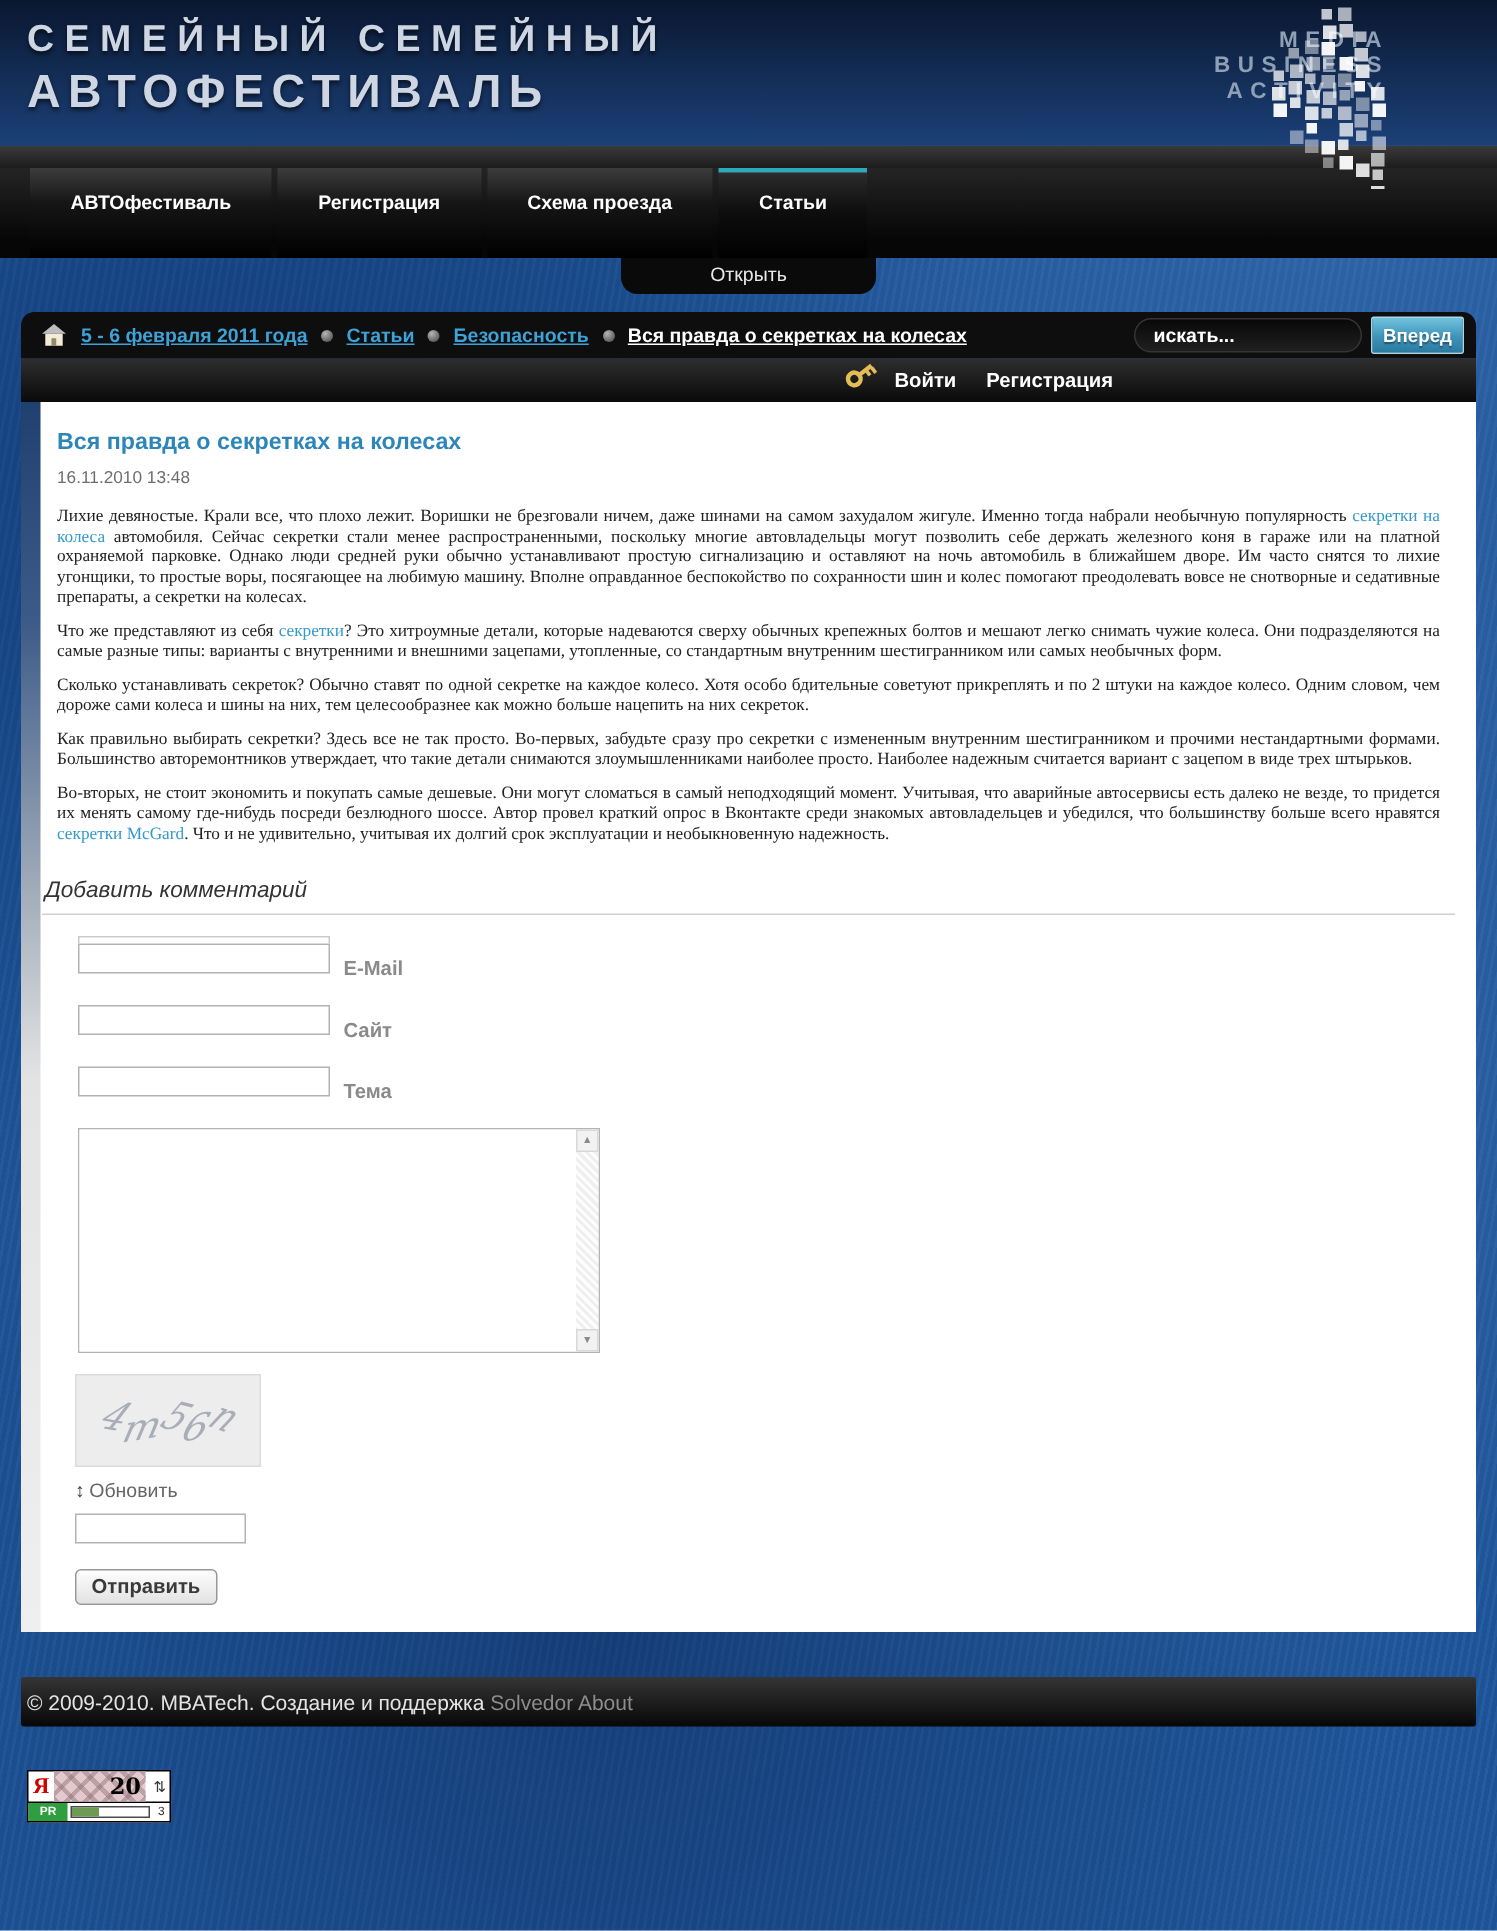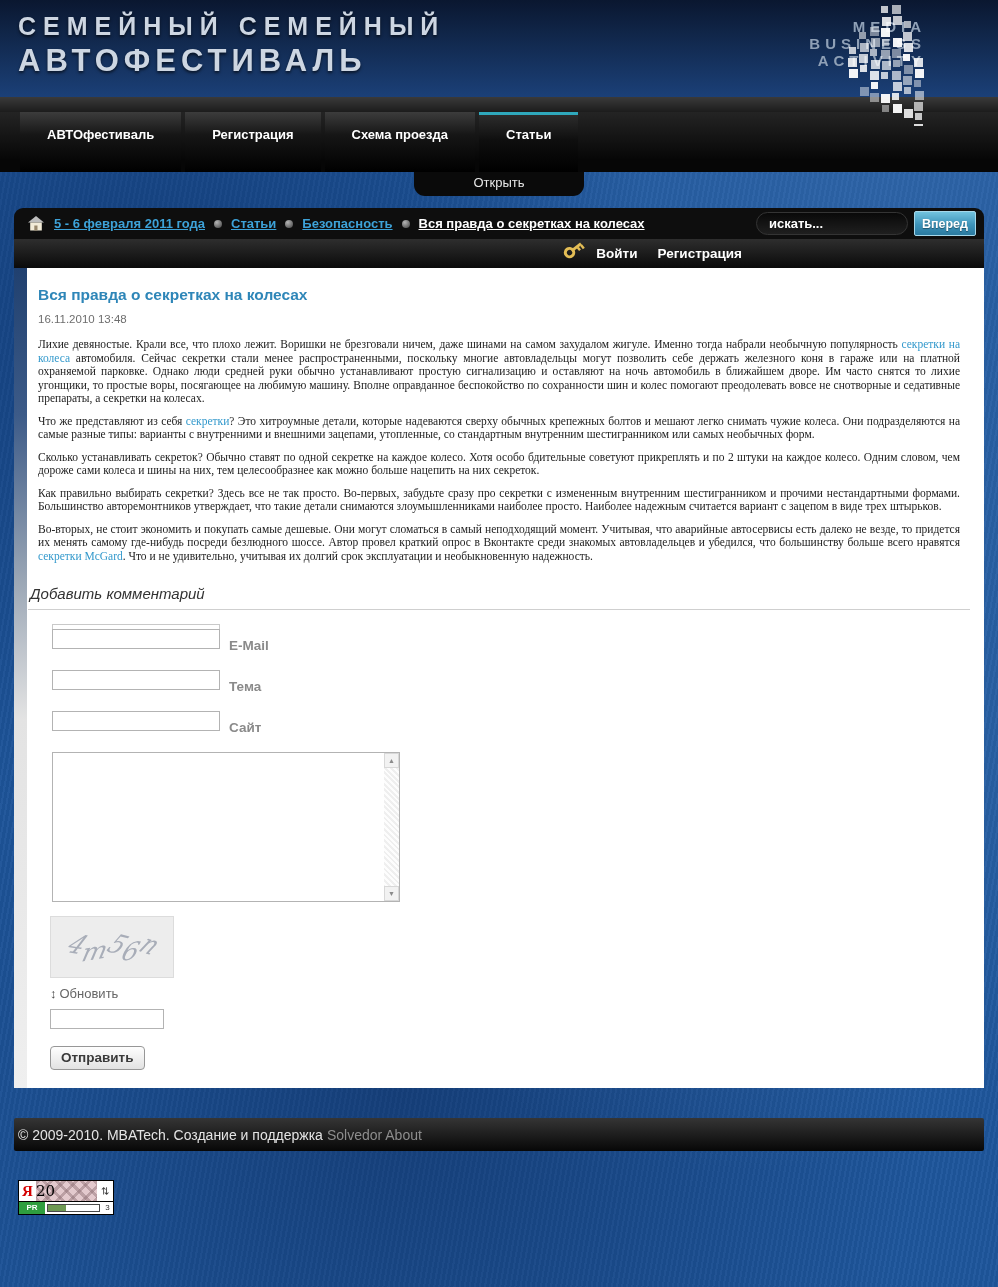--- a/index.html
+++ b/index.html
@@ -106,21 +106,21 @@
   .footer .studio { color:#8d8d8d; margin-left:4px; cursor:pointer; }
   
   .badge { margin:29px 0 0 18px; width:96px; cursor:pointer; }
   .badge-top { display:flex; height:22px; border:1px solid #000; background:#fff; }
   .ya-cell { width:17px; color:#d40000; font-family:"Liberation Serif",serif; font-weight:bold;
     font-size:15px; text-align:center; line-height:21px; }
   .mid-cell { flex:1; position:relative; background:#e3c9cd;
     background-image:
       repeating-linear-gradient(45deg, rgba(140,110,115,.45) 0 3px, transparent 3px 9px),
       repeating-linear-gradient(-45deg, rgba(140,110,115,.45) 0 3px, transparent 3px 9px);
-    color:#000; font-size:15px; font-weight:normal; line-height:21px;
+    color:#000; font-size:15px; font-weight:bold; text-align:right; line-height:21px;
     padding-right:3px; font-family:"DejaVu Serif",serif; }
   .ref-cell { width:16px; text-align:center; font-size:10px; color:#333; line-height:20px; }
   .ref-cell span { display:inline-block; transform:rotate(90deg); }
   .badge-bottom { display:flex; height:13px; border:1px solid #000; border-top:none; background:#fff; }
   .pr-cell { width:26px; background:#2f9e3f; color:#fff; font-size:8px; font-weight:bold;
     text-align:center; line-height:12px; }
   .bar-cell { flex:1; margin:2px 2px; border:1px solid #4a4a4a; position:relative; background:#fff; }
   .bar-fill { position:absolute; left:0; top:0; bottom:0; width:36%; background:#6f9a54; }
   .num-cell { width:11px; font-size:8px; text-align:center; line-height:12px; color:#333; }
 </style>
@@ -248,25 +248,25 @@
   <div class="comment">
     <div class="comment-heading">Добавить комментарий</div>
     <div class="fields" id="comment-fields">
       <div class="collapsed-input"></div>
     <div class="field-row">
           <input style="">
           <span class="field-label">E-Mail</span>
         </div>
         <div class="field-row">
           <input style="">
-          <span class="field-label">Тема</span>
+          <span class="field-label">Сайт</span>
         </div>
         <div class="field-row">
           <input style="">
-          <span class="field-label">Сайт</span>
+          <span class="field-label">Тема</span>
         </div>
       </div>
     <div class="ta-wrap">
       <textarea style=""></textarea>
       <div class="fake-scroll">
         <div class="sc-btn">▲</div>
         <div class="sc-spacer"></div>
         <div class="sc-btn">▼</div>
       </div>
     </div>

